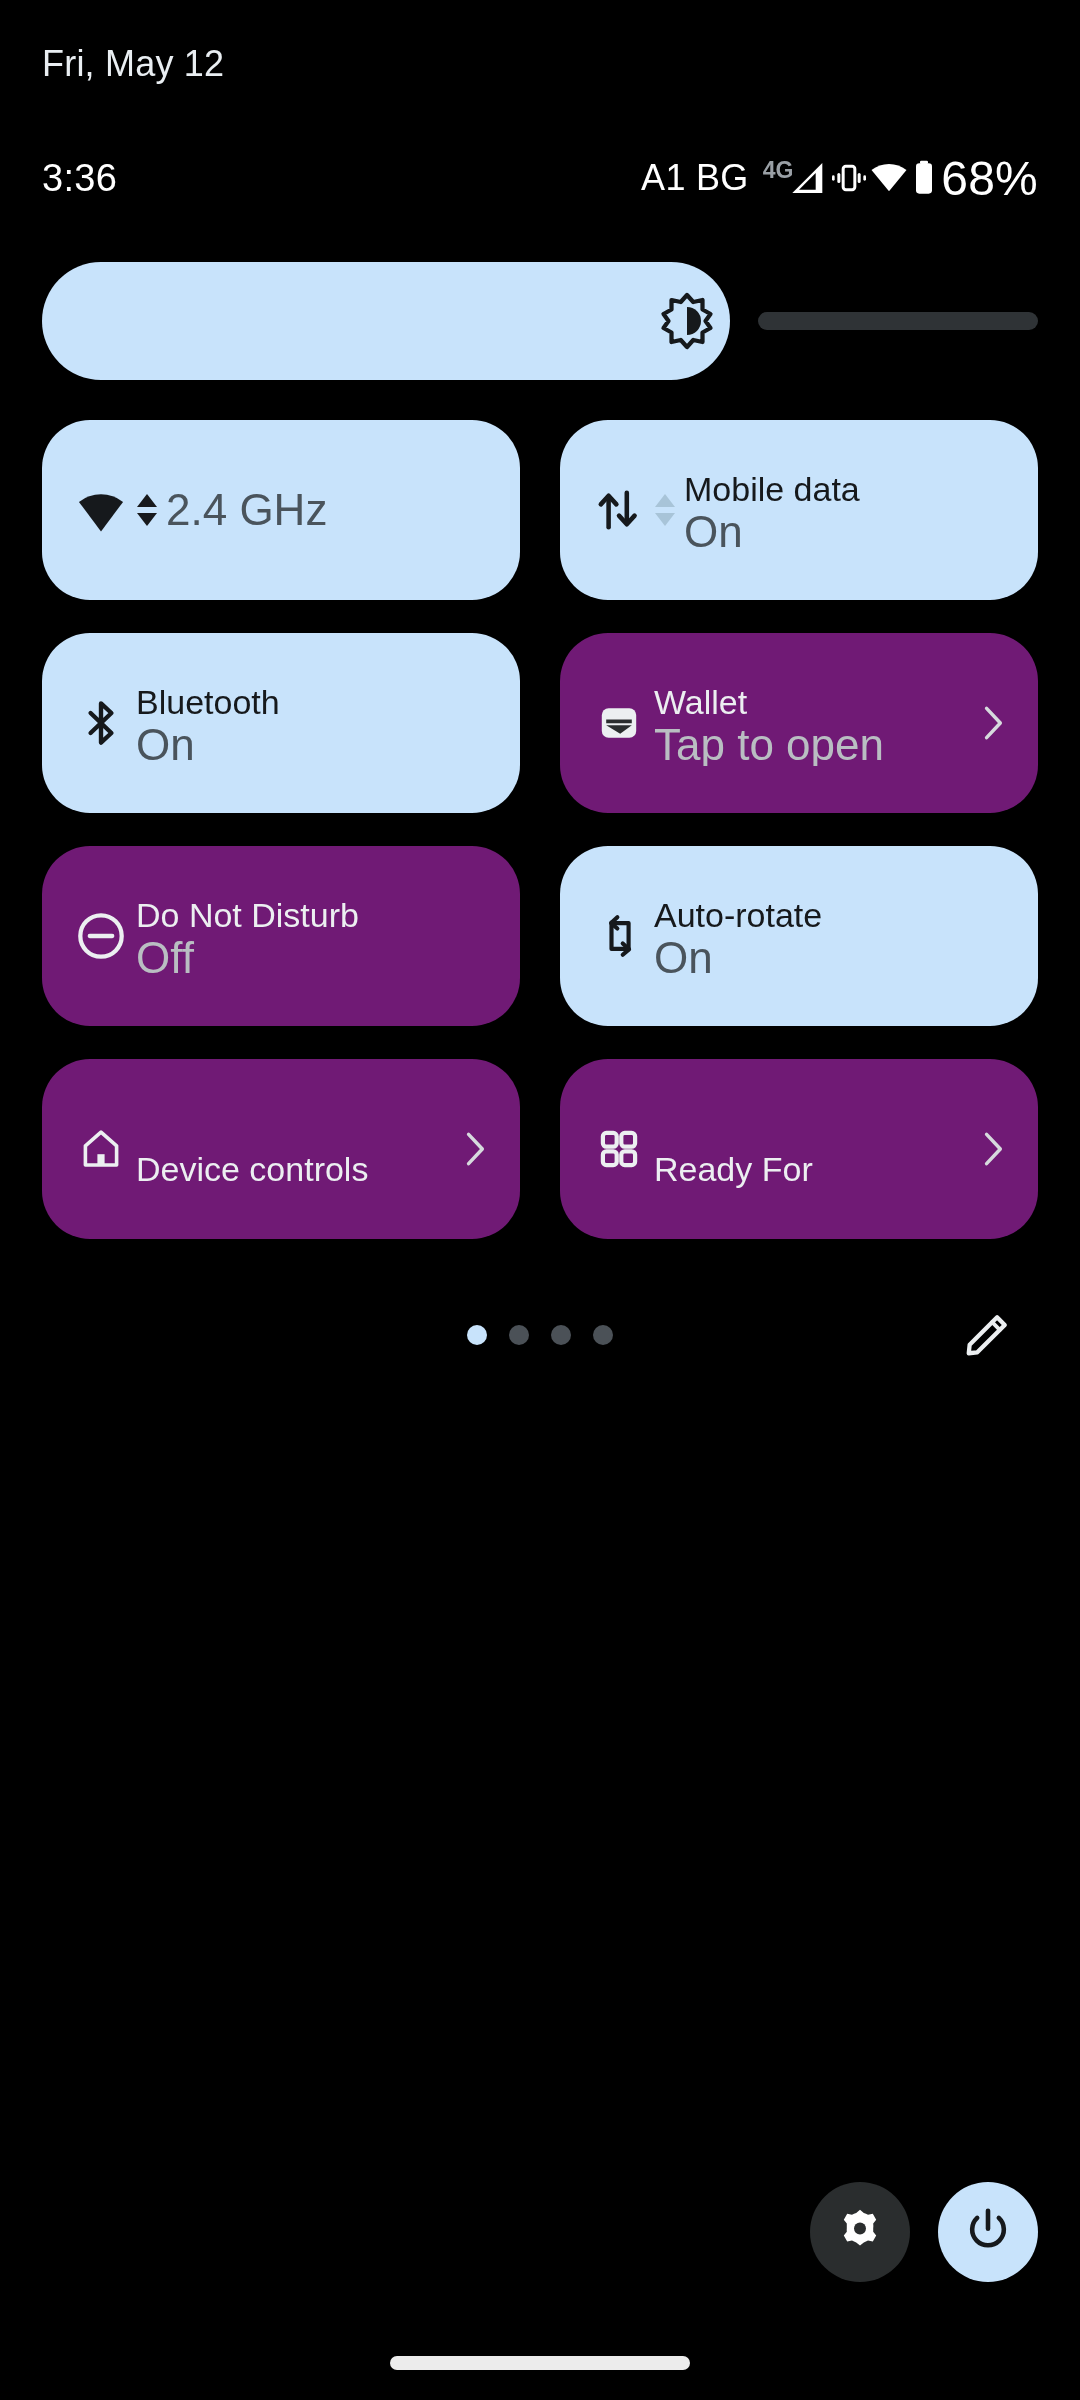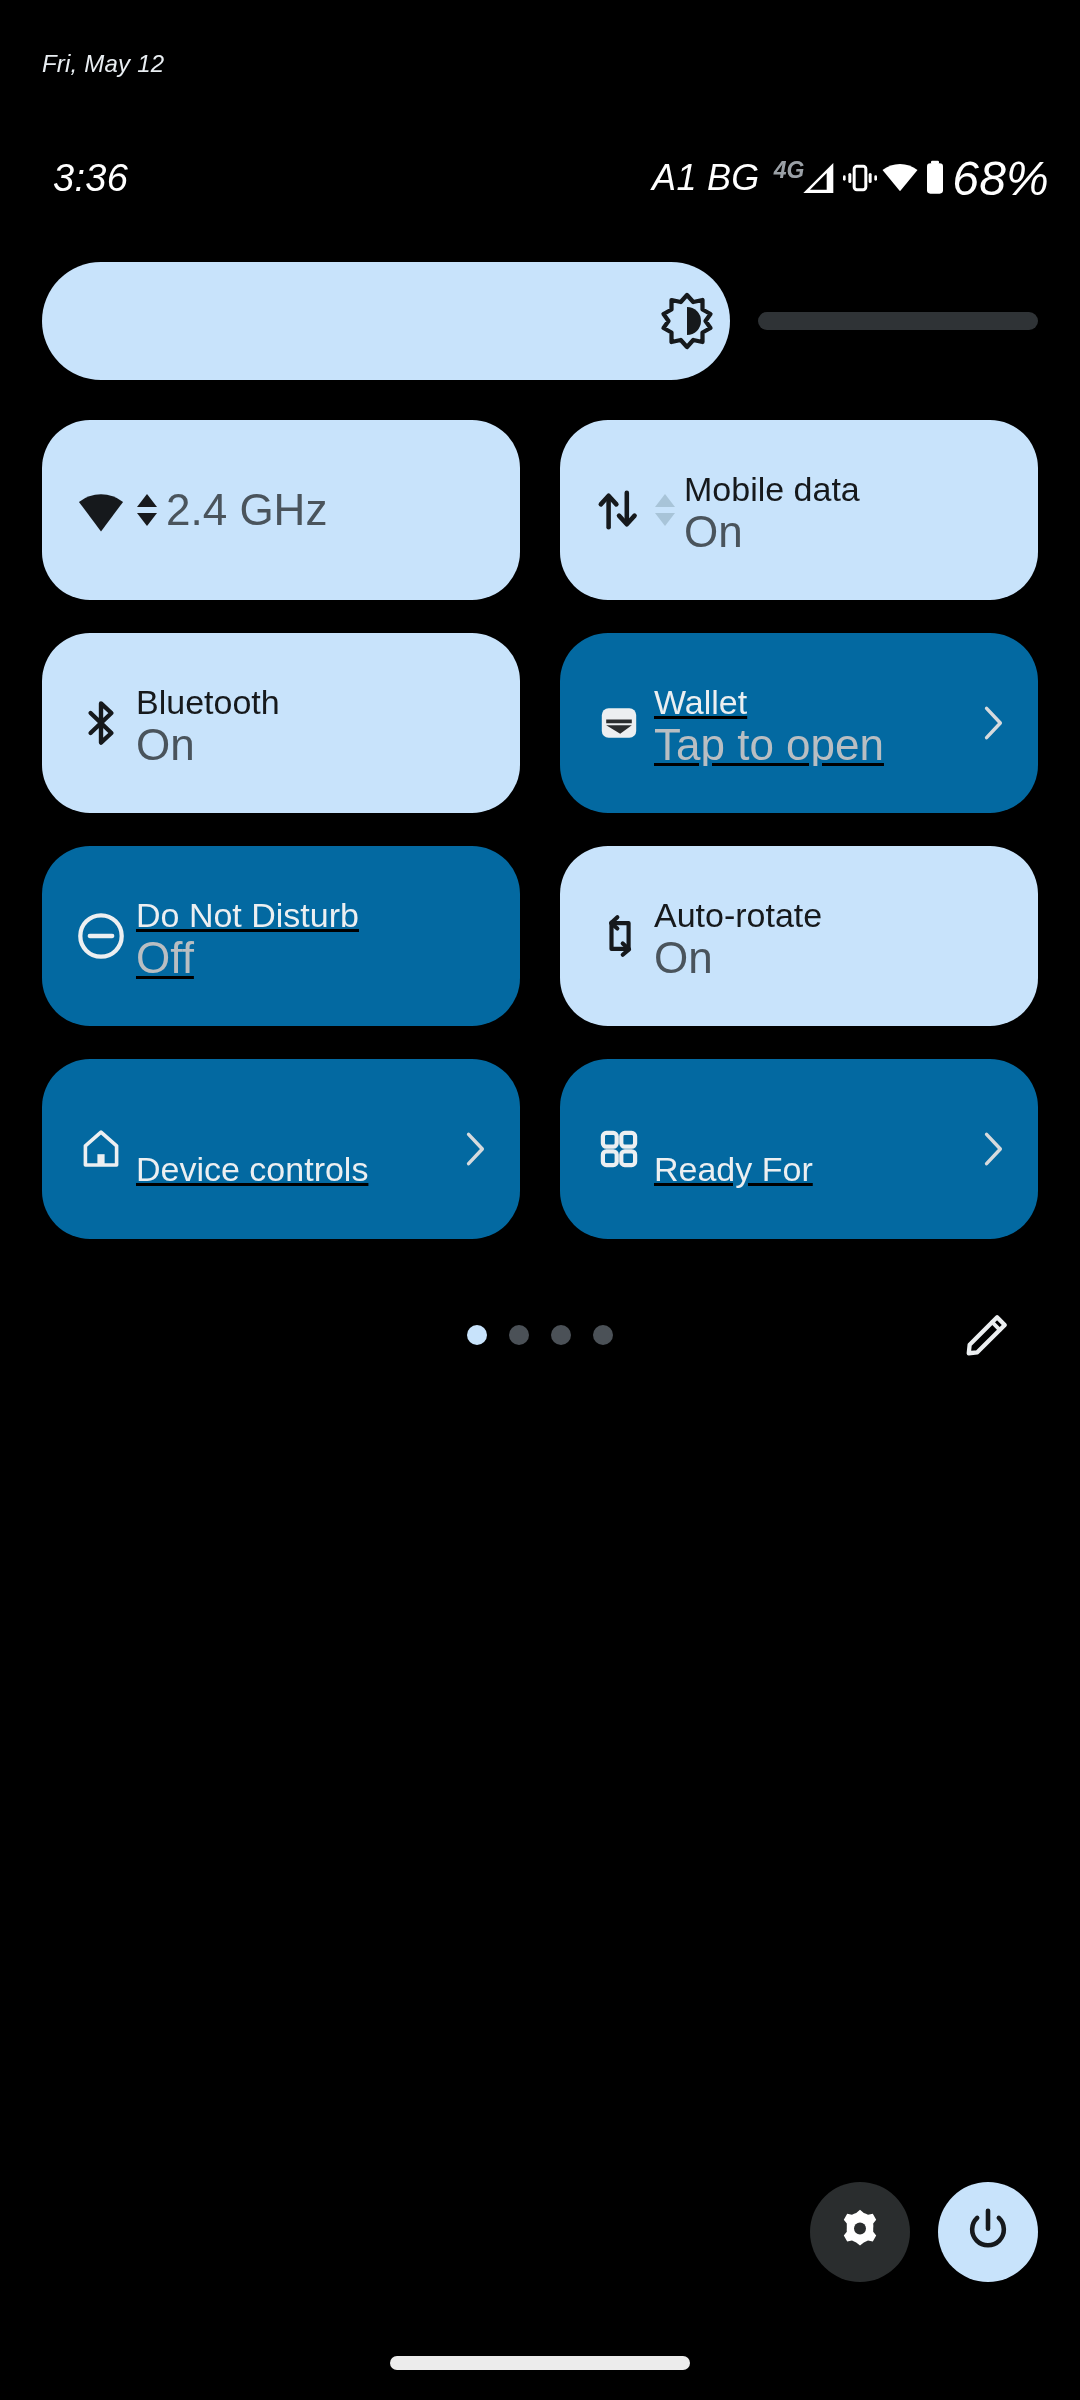--- a/index.html
+++ b/index.html
@@ -15,28 +15,28 @@
     background: #000000;
   }
 
   
   #date-row {
     position: absolute; left: 42px; top: 36px;
     width: 996px; height: 56px;
     display: flex; align-items: center;
   }
   #date-text {
-    color: #e9eef2; font-size: 24px; letter-spacing: 0.2px; font-style: italic;
+    color: #e9eef2; font-size: 36px; letter-spacing: 0.2px;
   }
 
   
   #status-bar {
-    position: absolute; left: 53px; top: 148px;
+    position: absolute; left: 42px; top: 148px;
     width: 996px; height: 60px;
-    display: flex; align-items: center; justify-content: space-between; font-style: italic;
+    display: flex; align-items: center; justify-content: space-between;
   }
   #status-clock { color: #ffffff; font-size: 38px; letter-spacing: 0.3px; }
   #status-right {
     display: flex; align-items: center; 
   }
   #carrier-text { color: #ffffff; font-size: 36px; letter-spacing: 0.3px; }
   #net-type {
     color: #9aa0a6; font-size: 23px; font-weight: bold;
     margin-left: 14px; margin-right: -4px; margin-bottom: 16px;
   }
@@ -77,21 +77,21 @@
   }
   .tile {
     position: relative;
     height: 180px;
     border-radius: 48px;
     display: flex; align-items: center;
     padding: 0 28px 0 30px;
     overflow: hidden;
   }
   .tile.active { background: #c8e3fb; }
-  .tile.inactive { background: #0369a1; text-decoration: underline; }
+  .tile.inactive { background: #701a75; }
 
   .tile-icon {
     flex: 0 0 auto;
     width: 58px; height: 58px;
     display: flex; align-items: center; justify-content: center;
     margin-right: 6px;
   }
   .tile-activity {
     flex: 0 0 auto;
     width: 22px; height: 54px;

